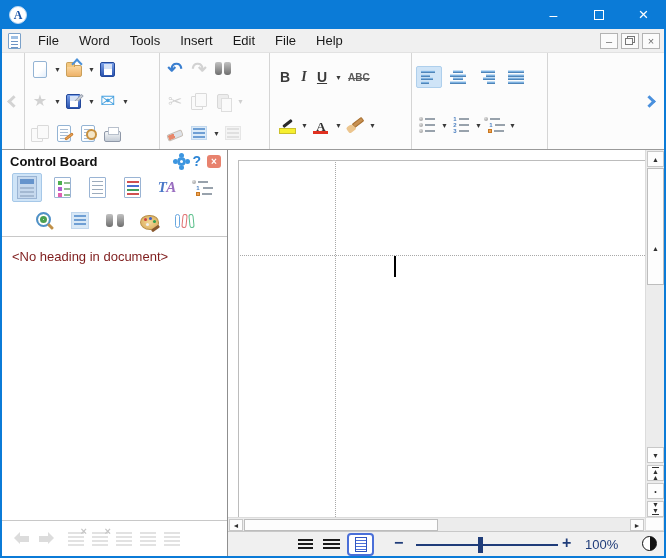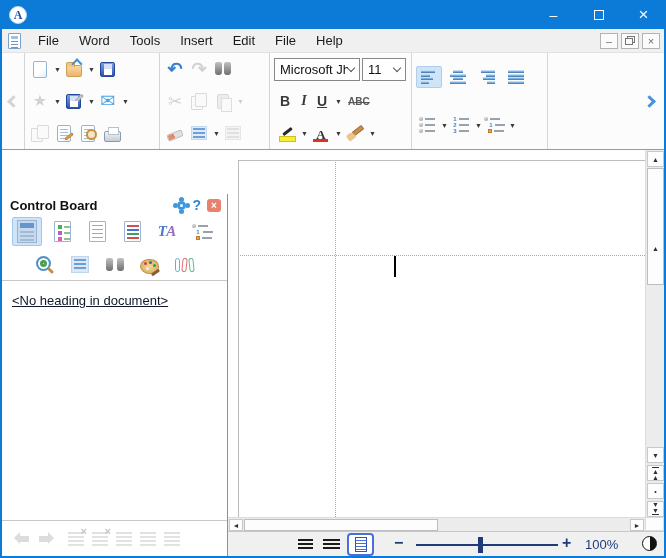--- a/index.html
+++ b/index.html
@@ -111,21 +111,21 @@
   .bball { width:4px; height:4px; border-radius:50%; background:radial-gradient(circle at 35% 30%, #dcdcdc, #969696); }
   .lline { width:10px; height:2px; background:#98a2ac; }
   .ndig { width:5px; font:bold 6px/1 "Liberation Sans",sans-serif; color:#4a7fc0; text-align:center; }
   .osq { width:4px; height:4px; background:#f0a050; border:1px solid #c87820; }
   .ind { margin-left:4px; }
 
   
   .main { position:absolute; left:0; top:150px; width:662px; height:406px; display:flex; }
 
   
-  .cboard { width:226px; border-right:1px solid #8f8f8f; display:flex; flex-direction:column; background:#fff;margin-top:44px; }
+  .cboard { width:226px; border-right:1px solid #8f8f8f; display:flex; flex-direction:column; background:#fff; }
   .cb-head { height:20px; display:flex; align-items:center; padding:2px 6px 0 8px; }
   .cb-title { font:bold 13px "Liberation Sans",sans-serif; color:#111; }
   .cb-headicons { margin-left:auto; display:flex; align-items:center; gap:6px; }
   .gear { width:9px; height:9px; border-radius:50%; border:3px solid #3d96e0; display:inline-block;
           box-shadow:0 -6px 0 -2px #3d96e0, 0 6px 0 -2px #3d96e0, -6px 0 0 -2px #3d96e0, 6px 0 0 -2px #3d96e0; }
   .qmark { color:#2e86d6; font:bold 14px "Liberation Sans",sans-serif; }
   .cbx { width:14px; height:13px; background:#e8826e; border-radius:3px; color:#fff; font:bold 10px/13px "Liberation Sans",sans-serif; text-align:center; }
   .cb-tools { display:flex; justify-content:center; gap:5px; padding:3px 0 1px; }
   .cbt { width:30px; height:29px; display:flex; align-items:center; justify-content:center; border:1px solid transparent; border-radius:2px; }
   .cbt.active { background:#cfe4f7; border-color:#a6c8e8; }
@@ -151,21 +151,21 @@
   .t-par::before { content:""; position:absolute; inset:2px; background:repeating-linear-gradient(#6f9fd4 0 2px, transparent 2px 4px); }
   .t-palette { width:19px; height:15px; background:radial-gradient(#f2d794,#d8a858); border:1px solid #b89048; border-radius:50% 50% 45% 55%; position:relative; margin-top:3px; }
   .t-palette::before { content:""; position:absolute; left:3px; top:2px; width:3px; height:3px; border-radius:50%; background:#d04040;
                        box-shadow:5px -1px 0 #4060c8, 9px 2px 0 #30a050, 2px 5px 0 #f0f0f0; }
   .t-palette::after { content:""; position:absolute; width:9px; height:3px; background:#8a5a30; transform:rotate(-35deg); right:-2px; bottom:-1px; border-radius:1px; }
   .t-clips { display:flex; gap:2px; }
   .clip { width:5px; height:14px; border:1.5px solid #6aa8e0; border-radius:3px; }
   .clip.c2 { border-color:#e07070; transform:rotate(6deg); }
   .clip.c3 { border-color:#5abf8a; transform:rotate(-6deg); }
   .cb-sep { border-top:1px solid #c8c8c8; }
-  .cb-empty { flex:1; padding:12px 10px; font-size:13px; color:#0f172a;text-decoration:underline; }
+  .cb-empty { flex:1; padding:12px 10px; font-size:13px; color:#7f1d1d; }
   .cb-bottom { height:36px; border-top:1px solid #c8c8c8; display:flex; align-items:center; gap:8px; padding:0 6px; }
   .fadearrow { position:relative; width:22px; height:13px; }
   .fadearrow::before { content:""; position:absolute; top:0; width:0; height:0; border:6.5px solid transparent; }
   .fadearrow.lft::before { left:0; border-right-color:#dcdcdc; }
   .fadearrow.lft::after { content:""; position:absolute; left:12px; top:3.5px; width:9px; height:6px; background:#dcdcdc; }
   .fadearrow.rgt::before { right:0; border-left-color:#dcdcdc; }
   .fadearrow.rgt::after { content:""; position:absolute; right:12px; top:3.5px; width:9px; height:6px; background:#dcdcdc; }
   .fl { width:16px; height:14px; background:repeating-linear-gradient(#e2e2e2 0 2px, transparent 2px 4px); position:relative; }
   .fl.xmark::after { content:"×"; position:absolute; top:-7px; right:-3px; color:#c6c6c6; font:bold 11px "Liberation Sans",sans-serif; }
 
@@ -325,30 +325,20 @@
             <span class="ic parlines"></span>
           </span>
         <span class="dd">▼</span>
         <span class="tbtn">
             <span class="ic parlines dis"></span>
           </span>
       </div>
     </div>
 
     <div class="tzone" style="width:142px;">
-      <div class="trow">
-        <span class="combo" style="width:86px;">
-          <span style="overflow:hidden;white-space:nowrap;">Microsoft Jh</span>
-          <span class="cchev"></span>
-        </span>
-        <span class="combo" style="width:44px;">
-          <span>11</span>
-          <span class="cchev"></span>
-        </span>
-      </div>
       <div class="trow" style="gap:6px;padding-left:8px;">
         <span class="tbtn bld" style="min-width:14px;">B</span>
         <span class="tbtn itl" style="min-width:12px;">I</span>
         <span class="tbtn und" style="min-width:12px;">U</span>
         <span class="dd">▼</span>
         <span class="tbtn strk">ABC</span>
       </div>
       <div class="trow" style="gap:2px;padding-left:6px;">
         <span class="tbtn">
             <span class="ic hl"></span>

